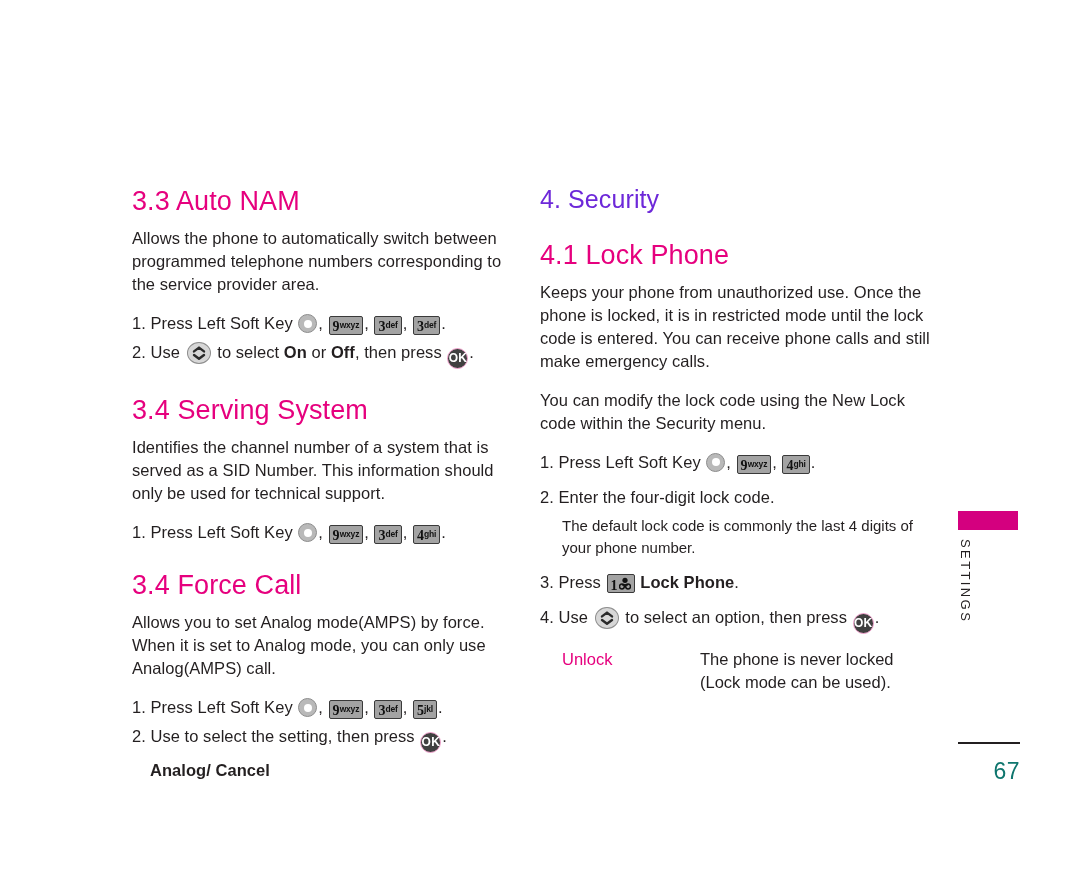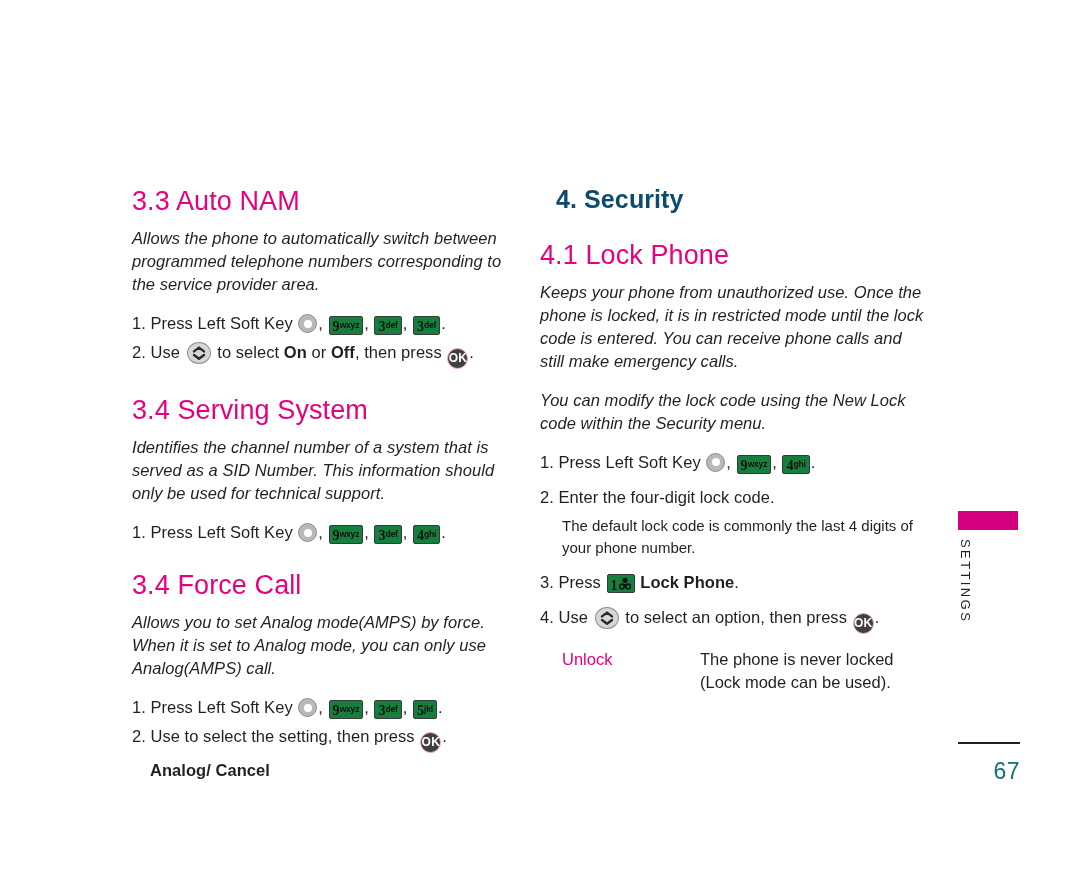--- a/index.html
+++ b/index.html
@@ -26,43 +26,42 @@
     position: absolute;
     top: 186px;
     width: 390px;
   }
   .col-left  { left: 132px; }
   .col-right { left: 540px; }
 
   
   h1.sec-title {
     font-size: 25px;
-    font-weight: bold;
-    color: #0c4a6e;
-    margin: 0 0 12px 16px;
+    font-weight: normal;
+    color: #6d28d9;
+    margin: 0 0 12px 0;
     letter-spacing: 0.1px;
     line-height: 1.1;
   }
   h2.sub-title {
     font-size: 27px;
     font-weight: normal;
     color: #e6007e;
     margin: 0 0 10px 0;
     letter-spacing: 0.1px;
     line-height: 1.15;
   }
   .sub-title.spaced { margin-top: 26px; }
 
   
   p.body {
     font-size: 16.5px;
     line-height: 23px;
     margin: 0 0 16px 0;
     letter-spacing: 0.05px;
-    font-style: italic;
   }
   p.step {
     font-size: 16.5px;
     line-height: 23px;
     margin: 0 0 12px 0;
     letter-spacing: 0.05px;
   }
   p.note {
     font-size: 15px;
     line-height: 22px;
@@ -140,21 +139,21 @@
     line-height: 19px;
     text-align: center;
     letter-spacing: 0.2px;
     box-sizing: border-box;
     vertical-align: -4px;
     margin: 0 1px;
   }
 
   
   .ico-key {
-    background: #15803d;
+    background: #a3a3a3;
     border: 1.4px solid #3a3a3a;
     border-radius: 2px;
     padding: 1px 3px 1px 3px;
     line-height: 1;
     white-space: nowrap;
     vertical-align: -3px;
     margin: 0 1px;
     box-sizing: border-box;
     height: 19px;
     min-width: 24px;

